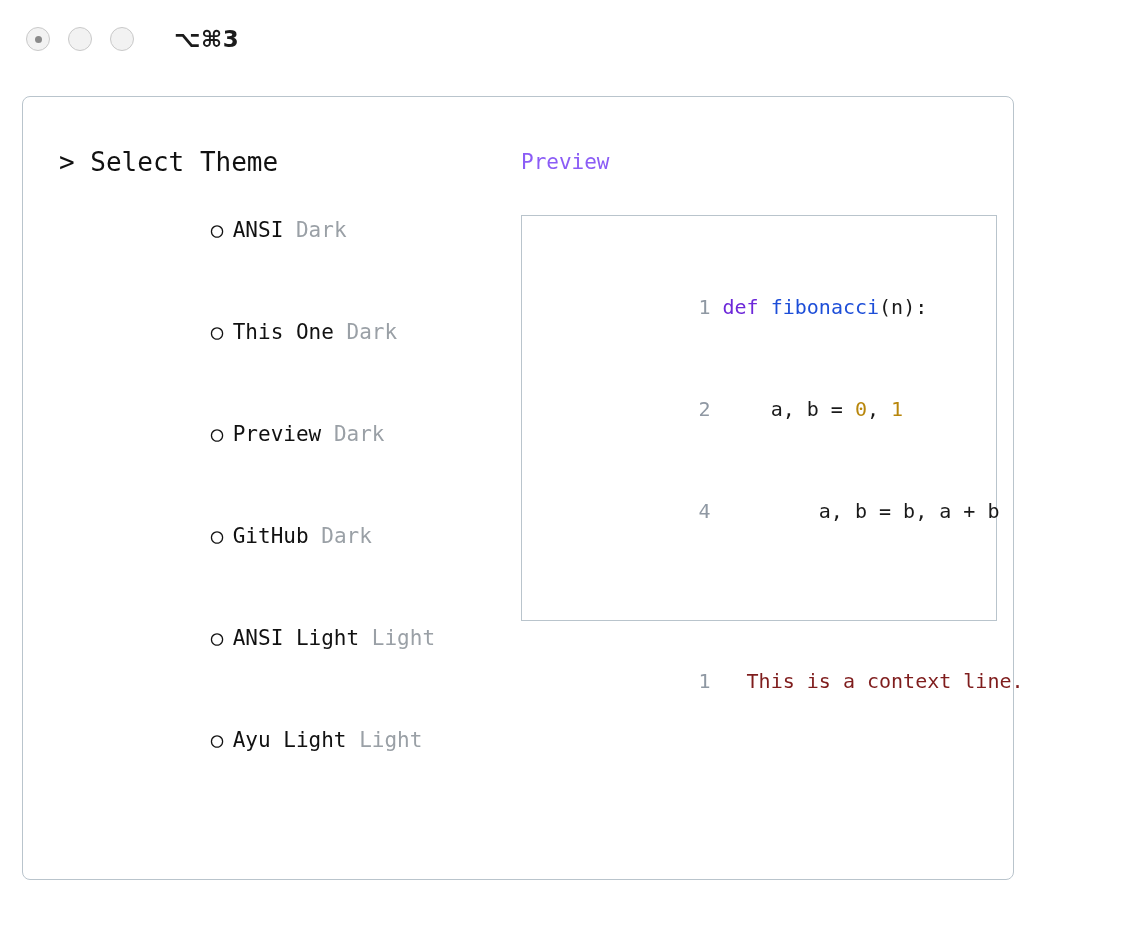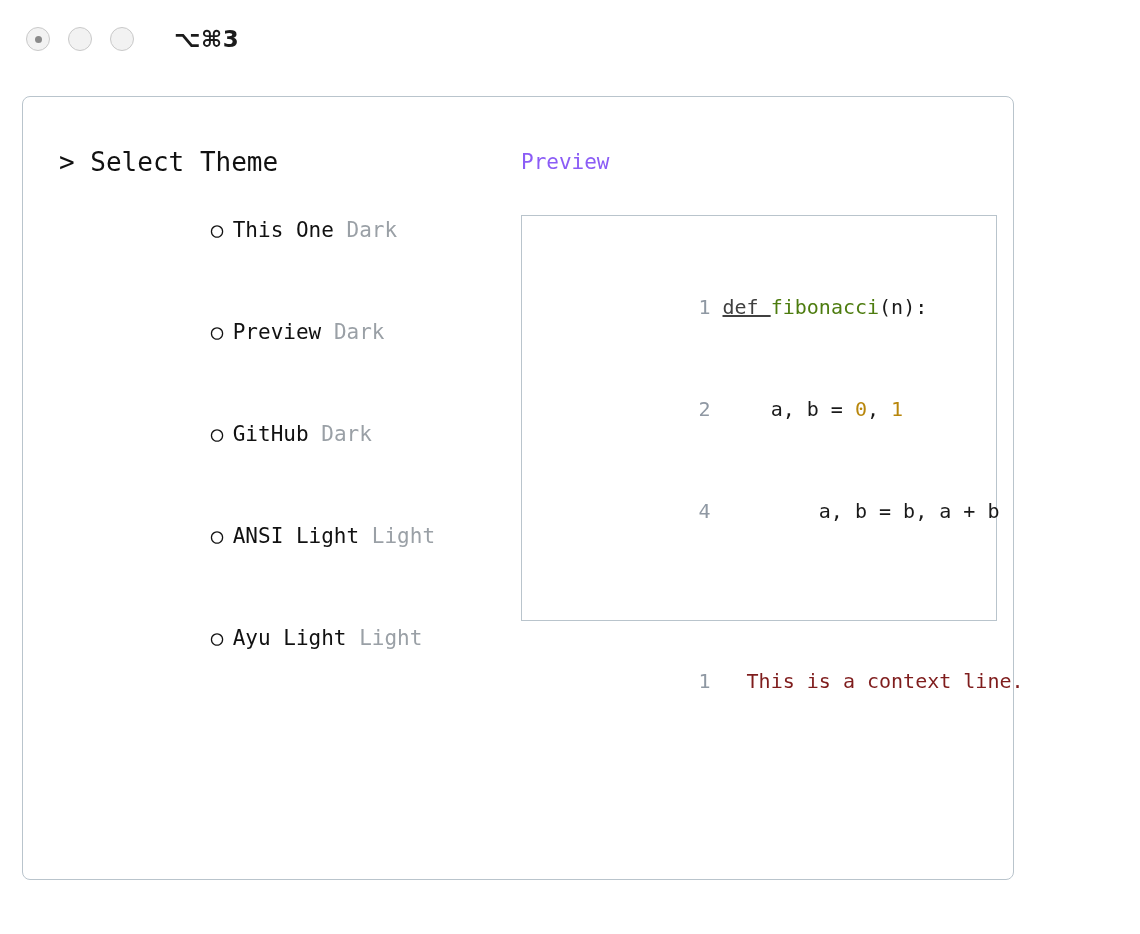--- a/index.html
+++ b/index.html
@@ -125,22 +125,22 @@
     line-height: 34px;
     white-space: pre;
   }
   .lnum {
     display: inline-block;
     width: 26px;
     text-align: right;
     color: #8f98a3;
     margin-right: 12px;
   }
-  .kw { color: #404040; text-decoration: underline; }
-  .fn { color: #4d7c0f; }
+  .kw { color: #6d28d9; }
+  .fn { color: #1d4ed8; }
   .num { color: #b8860b; }
   .pl  { color: #1a1a1a; }
   .ctx { color: #7f1d1d; }
   .blank-line { height: 34px; }
 </style>
 </head>
 <body>
 
 <div class="window">
 
@@ -152,20 +152,23 @@
   </div>
 
   <div class="panel">
     <div class="panel-inner">
 
       <div class="col-left">
         <div class="heading">&gt; Select Theme</div>
 
         <div>
           <div class="theme-row">
+            <span class="marker">○</span><span class="name">ANSI</span><span> </span><span class="variant">Dark</span>
+          </div>
+          <div class="theme-row">
             <span class="marker">○</span><span class="name">This One</span><span> </span><span class="variant">Dark</span>
           </div>
           <div class="theme-row">
             <span class="marker">○</span><span class="name">Preview</span><span> </span><span class="variant">Dark</span>
           </div>
           <div class="theme-row">
             <span class="marker">○</span><span class="name">GitHub</span><span> </span><span class="variant">Dark</span>
           </div>
           <div class="theme-row">
             <span class="marker">○</span><span class="name">ANSI Light</span><span> </span><span class="variant">Light</span>

